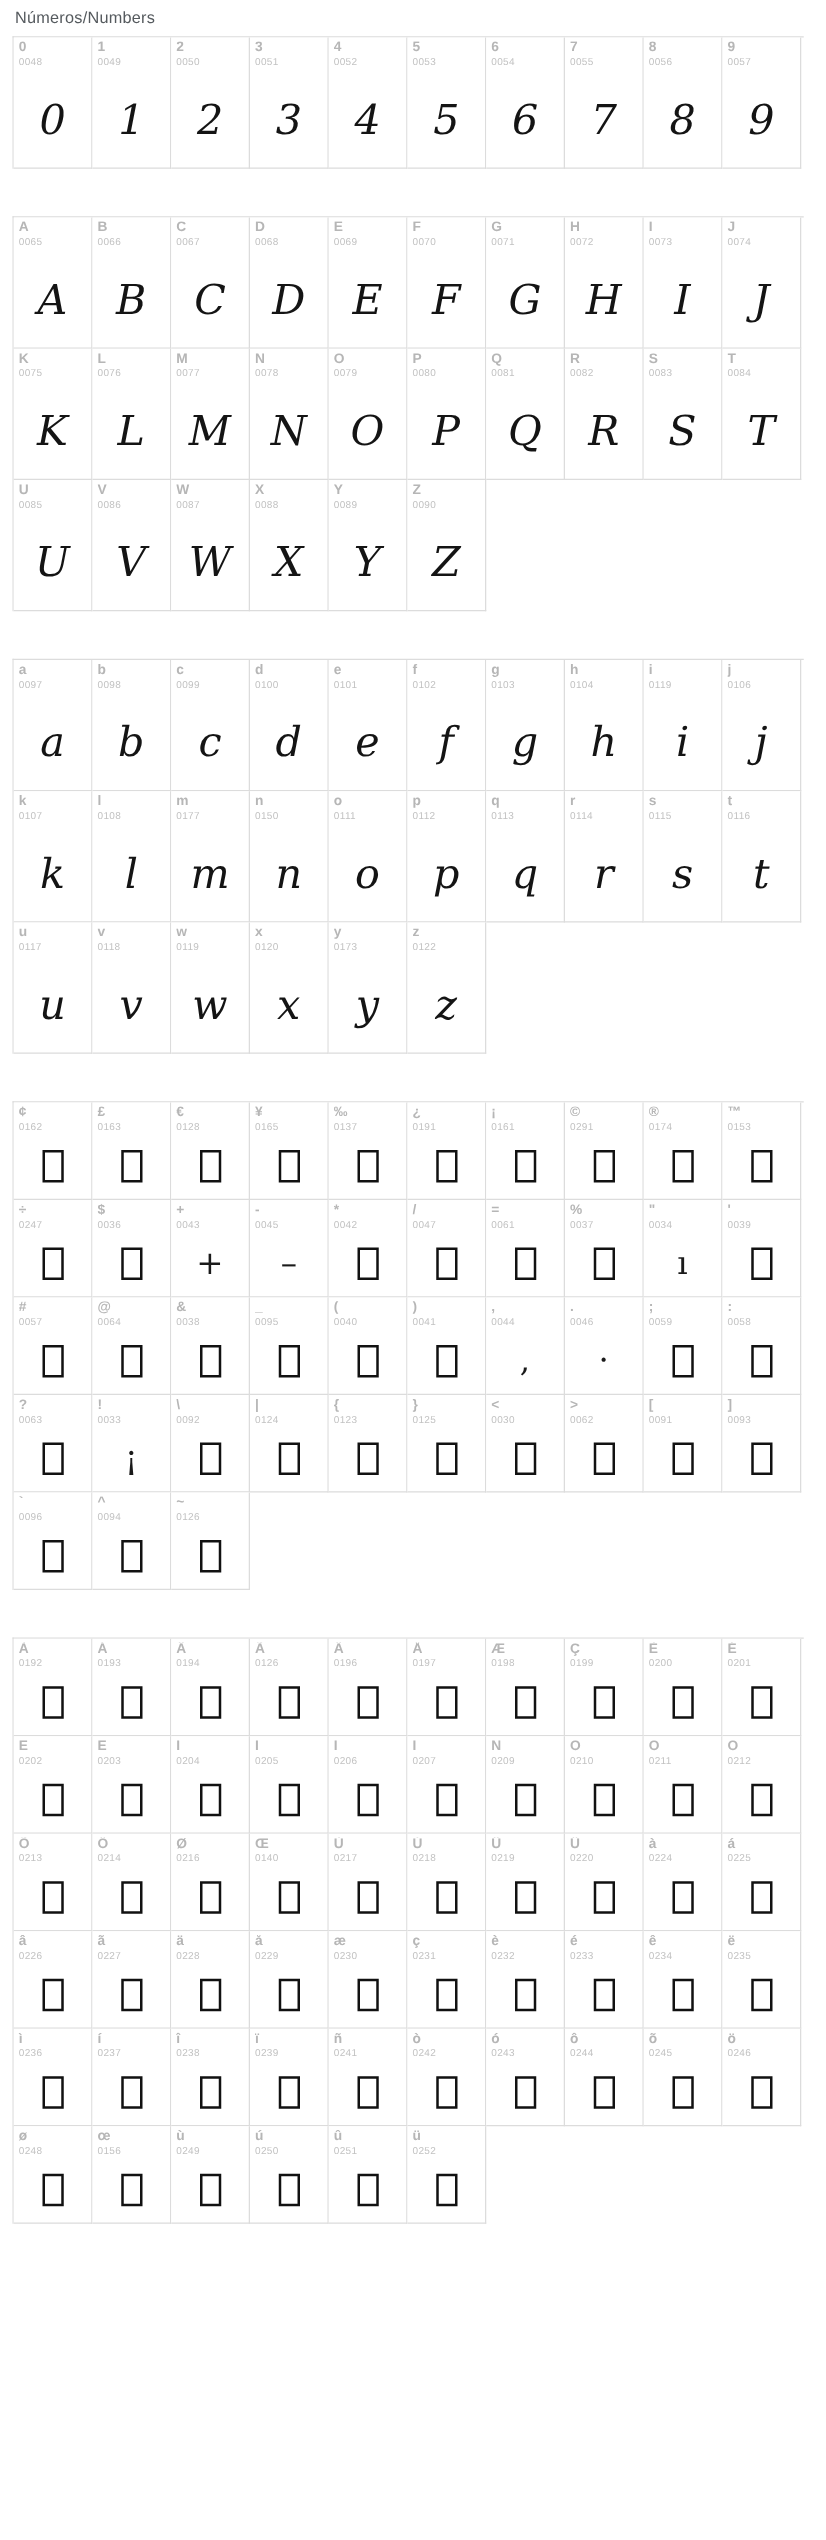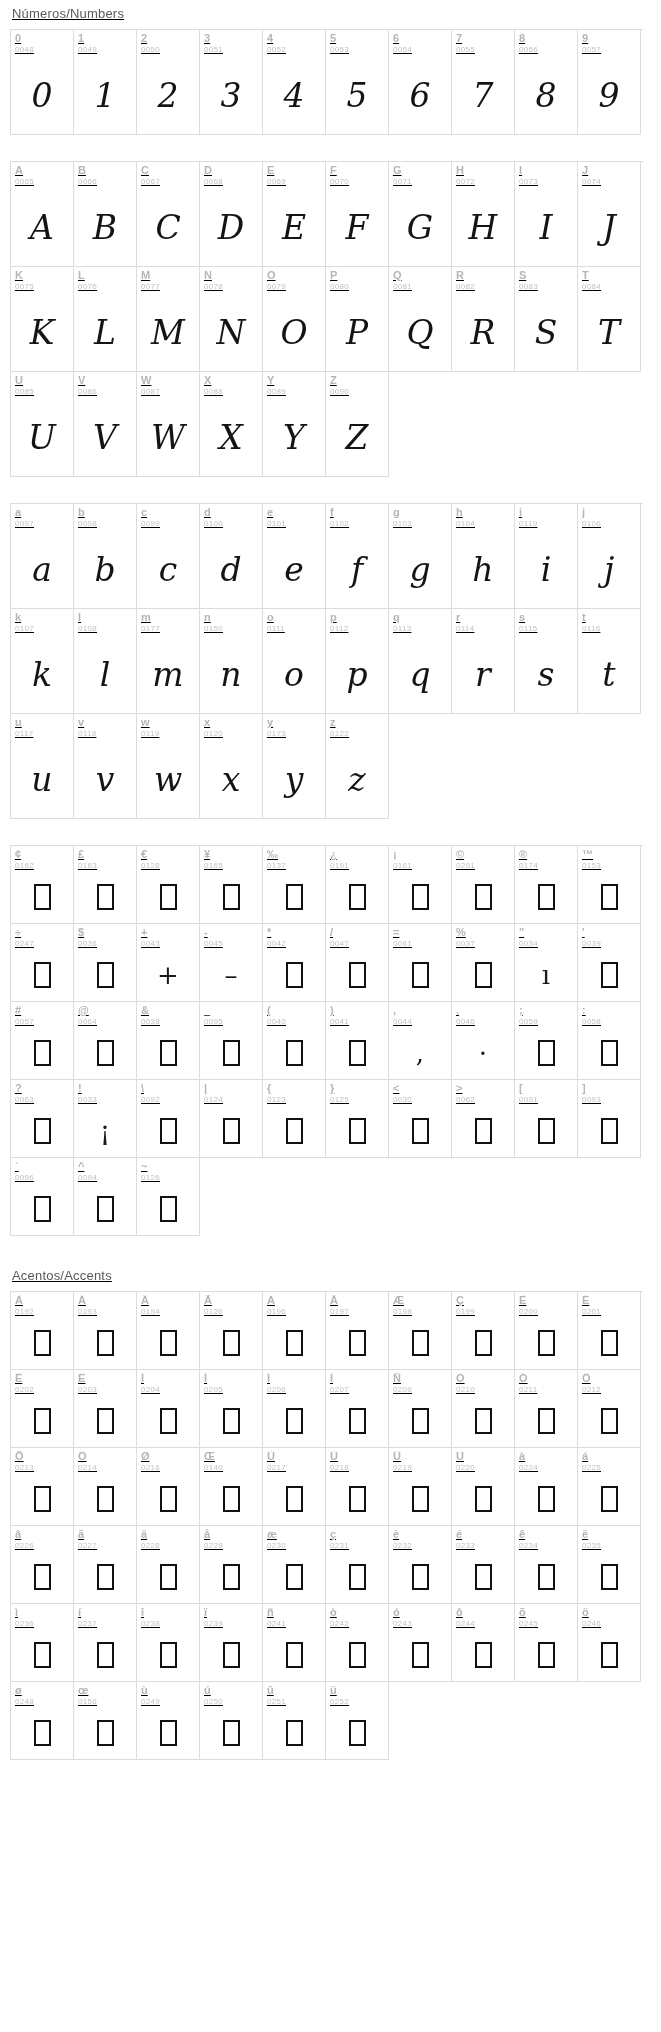--- a/index.html
+++ b/index.html
@@ -20,22 +20,21 @@
   }
   .section-title {
     font-size: 13px;
     color: #555a5e;
     margin: 0 0 8px 2px;
     padding-top: 6px;
     font-weight: normal;
     letter-spacing: 0.2px;
   }
   .section {
-    margin-bottom: 26px;
-    text-decoration: underline;
+    margin-bottom: 38px;
   }
   .grid {
     display: flex;
     flex-wrap: wrap;
     width: 633px;
     border-left: 1px solid #dcdcdc;
     border-top: 1px solid #dcdcdc;
     background: #ffffff;
   }
   .cell {
@@ -866,21 +865,20 @@
           <div class="cell">
             <div class="meta">
               <span class="ch-label">~</span>
               <span class="code">0126</span>
             </div>
             <div class="glyph tofu"></div>
           </div>
         </div>
       </div>
       <div class="section">
-        <div class="section-title">Acentos/Accents</div>
         <div class="grid accents">
           <div class="cell">
             <div class="meta">
               <span class="ch-label">À</span>
               <span class="code">0192</span>
             </div>
             <div class="glyph tofu"></div>
           </div>
           <div class="cell">
             <div class="meta">

